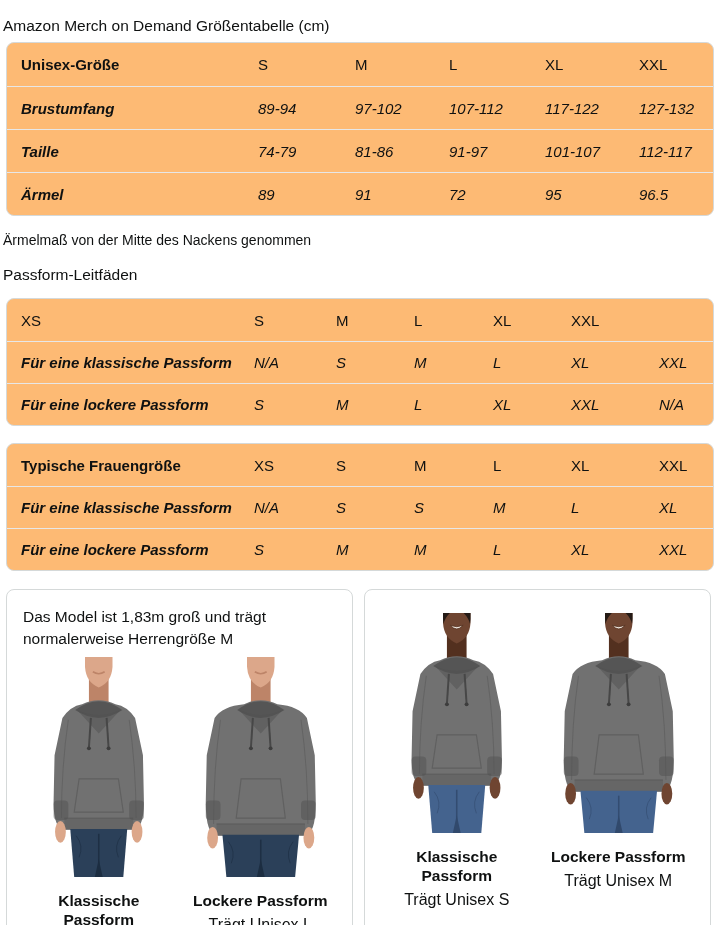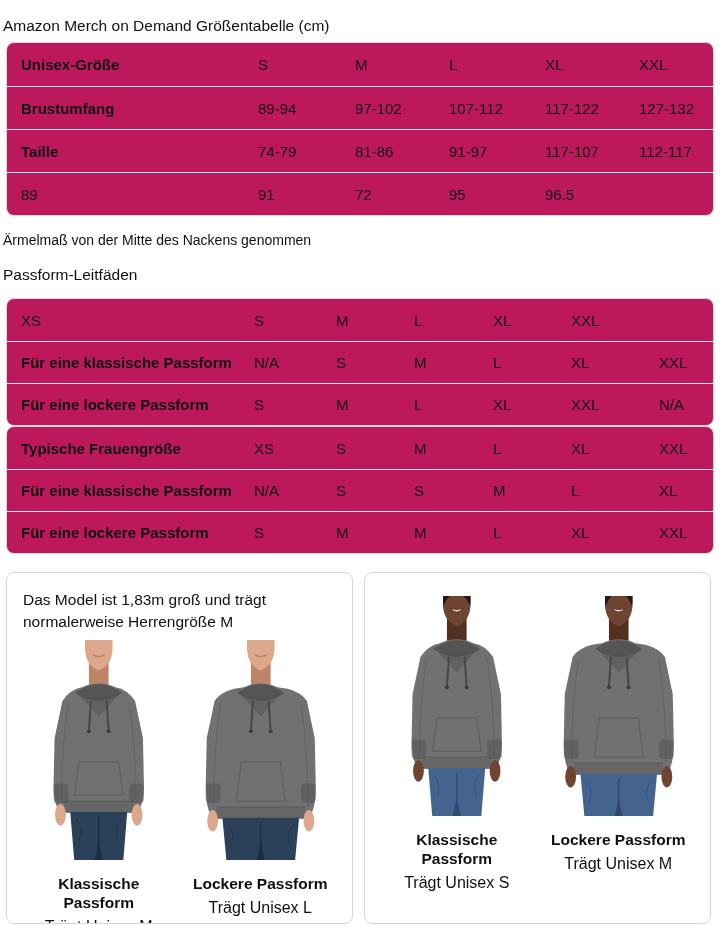--- a/index.html
+++ b/index.html
@@ -11,40 +11,40 @@
     -webkit-font-smoothing: antialiased;
   }
   .page-title {
     margin: 16px 4px 0 3px;
     font-size: 15.5px; font-weight: 400; line-height: 19px;
   }
   .tbl {
     margin: 0 6px;
     border: 1px solid var(--border, #d5d9d9);
     border-radius: 8px;
-    background: #be185d;
+    background: #fdba74;
     overflow: hidden;
   }
   .tbl .row { display: grid; align-items: center; padding: 0 14px; }
-  .tbl .row + .row { border-top: 1px solid var(--divider, #e7e7e7); }
+  .tbl .row + .row { border-top: 1px solid var(--divider, #e7e7e7); font-style: italic; }
   .size-grid .row { grid-template-columns: 237px 97px 94px 96px 94px 1fr; height: 43px; }
   .fit-grid .row  { grid-template-columns: 233px 82px 78px 79px 78px 88px 1fr; height: 42px; }
   .tbl .label { font-weight: 700; font-size: 15px; }
   .tbl .val   { font-weight: 400; font-size: 15px; }
   #size-table { margin-top: 7px; }
   .note {
     margin: 16px 4px 0 3px;
     font-size: 14px; line-height: 17px; font-weight: 400;
   }
   .section-title {
     margin: 16px 4px 0 3px;
     font-size: 15.5px; line-height: 19px; font-weight: 400;
   }
   #fit-table-men   { margin-top: 14px; }
-  #fit-table-women { }
+  #fit-table-women { margin-top: 17px; }
   .cards { display: flex; gap: 11px; margin: 18px 6px 0 6px; }
   .card {
     width: 347px; height: 352px;
     border: 1px solid var(--border, #d5d9d9);
     border-radius: 8px;
     padding: 16px 16px 12px 16px;
     overflow: hidden;
   }
   .card-desc { font-size: 15.5px; line-height: 22px; font-weight: 400; }
   .figures { display: flex; gap: 10px; margin-top: 7px; }
@@ -74,24 +74,25 @@
     <div class="val">97-102</div>
     <div class="val">107-112</div>
     <div class="val">117-122</div>
     <div class="val">127-132</div>
   </div>
   <div class="row">
     <div class="label">Taille</div>
     <div class="val">74-79</div>
     <div class="val">81-86</div>
     <div class="val">91-97</div>
-    <div class="val">117-107</div>
+    <div class="val">101-107</div>
     <div class="val">112-117</div>
   </div>
   <div class="row">
+    <div class="label">Ärmel</div>
     <div class="val">89</div>
     <div class="val">91</div>
     <div class="val">72</div>
     <div class="val">95</div>
     <div class="val">96.5</div>
   </div>
 </div>
 
 <div class="note">Ärmelmaß von der Mitte des Nackens genommen</div>
 

